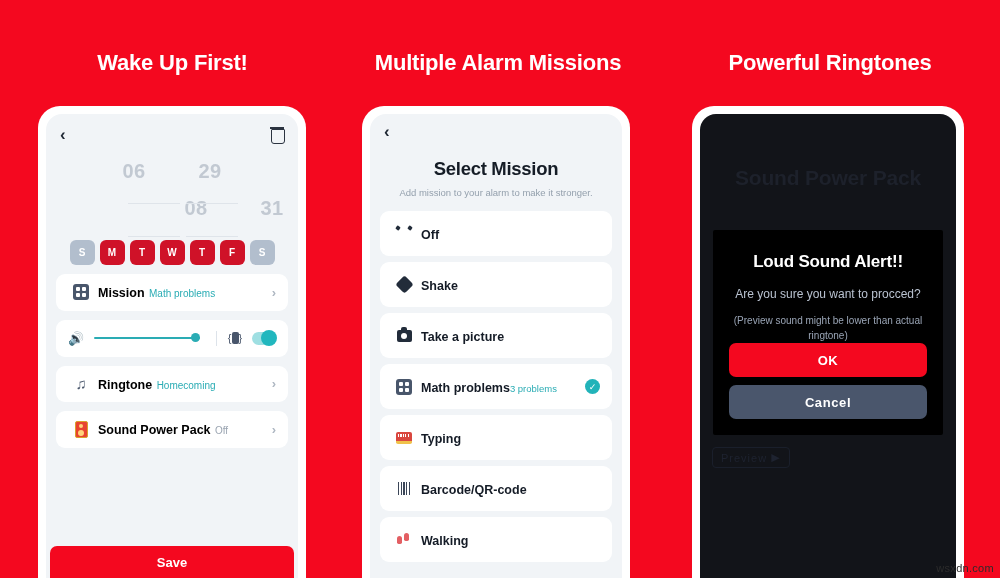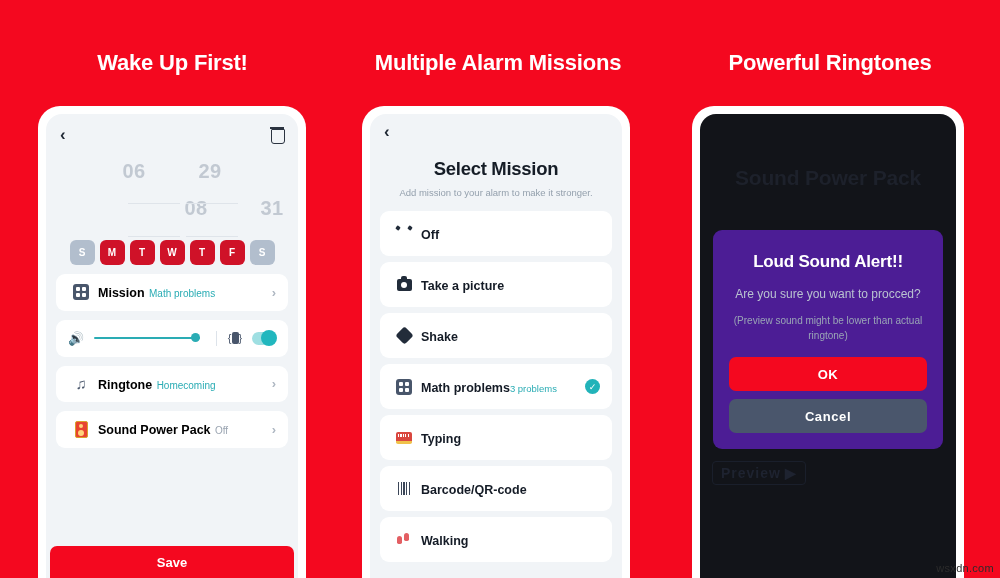--- a/index.html
+++ b/index.html
@@ -223,39 +223,39 @@
   .ico-feet::after  { content:""; position:absolute; left:7px; top:0px; width:5px; height:8px; background:#e35f63; border-radius:3px 3px 2px 2px; }
 
   
   .ghost-title {
     text-align: center; margin-top: 52px;
     font-size: 21px; font-weight: bold; color: #1d212b;
     letter-spacing: -0.2px;
   }
   .dialog {
     margin: 40px 13px 0 13px;
-    background: #4c1d95;
-    border-radius: 9px;
+    background: #000000;
+    border-radius: 2px;
     padding: 22px 16px 16px 16px;
   }
   .dlg-title { text-align: center; font-size: 17px; font-weight: bold; color: #ffffff; letter-spacing: -0.2px; }
   .dlg-body  { text-align: center; font-size: 12px; color: #b9c2d0; margin-top: 14px; line-height: 1.45; }
   .dlg-note  { text-align: center; font-size: 10px; color: #9aa5b6; margin-top: 11px; line-height: 1.45; }
   .dlg-btn {
-    height: 34px; border-radius: 7px; margin-top: 14px;
+    height: 34px; border-radius: 7px; 
     display: flex; align-items: center; justify-content: center;
     font-size: 13px; font-weight: bold; color: #ffffff; letter-spacing: 0.6px;
   }
   .dlg-btn.ok { background: #f4081f; }
   .dlg-btn.cancel { background: #4a566c; margin-top: 8px; }
 
   .preview-ghost {
     margin: 12px 0 6px 12px;
     display: inline-flex; align-items: center; gap: 4px;
-    font-size: 14px; font-weight: bold; color: #1e2330; letter-spacing: 1px;
+    font-size: 11px; font-weight: normal; color: #1e2330; letter-spacing: 1px;
     border: 1px solid #1a1f2b; border-radius: 4px; padding: 3px 8px;
   }
 
   .watermark {
     position: absolute; right: 6px; bottom: 4px;
     font-size: 11px; color: #2c2c2c; letter-spacing: 0.3px;
   }
 </style>
 </head>
 <body>
@@ -369,29 +369,29 @@
 
       <div class="mlist" id="mission-list">
           <div class="mrow">
             <span class="m-ico">
               <span class="ico-alarm"><span class="ear l"></span><span class="ear r"></span><span class="bell"></span></span>
             </span>
             <span class="m-texts"><span class="m-label">Off</span></span>
           </div>
           <div class="mrow">
             <span class="m-ico">
+              <span class="ico-shake"></span>
+            </span>
+            <span class="m-texts"><span class="m-label">Shake</span></span>
+          </div>
+          <div class="mrow">
+            <span class="m-ico">
               <span class="ico-cam"></span>
             </span>
             <span class="m-texts"><span class="m-label">Take a picture</span></span>
-          </div>
-          <div class="mrow">
-            <span class="m-ico">
-              <span class="ico-shake"></span>
-            </span>
-            <span class="m-texts"><span class="m-label">Shake</span></span>
           </div>
           <div class="mrow">
             <span class="m-ico">
               <span class="ico-grid">
                 <i></i>
                 <i></i>
                 <i></i>
                 <i></i>
               </span>
             </span>

